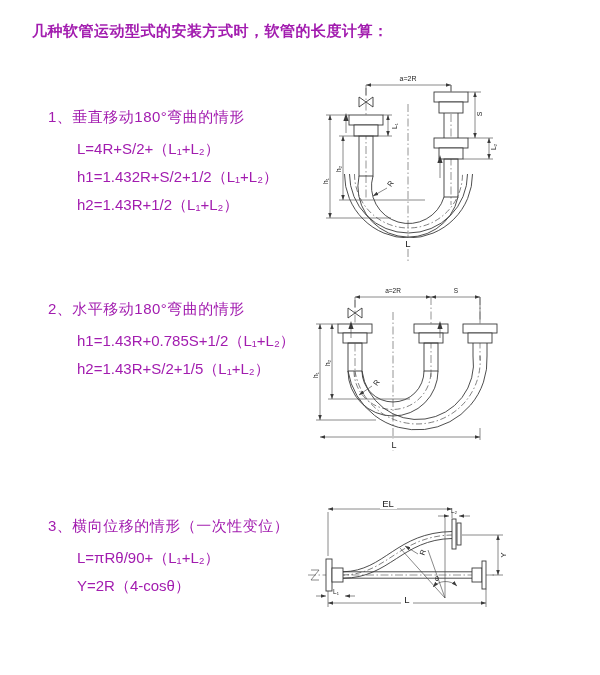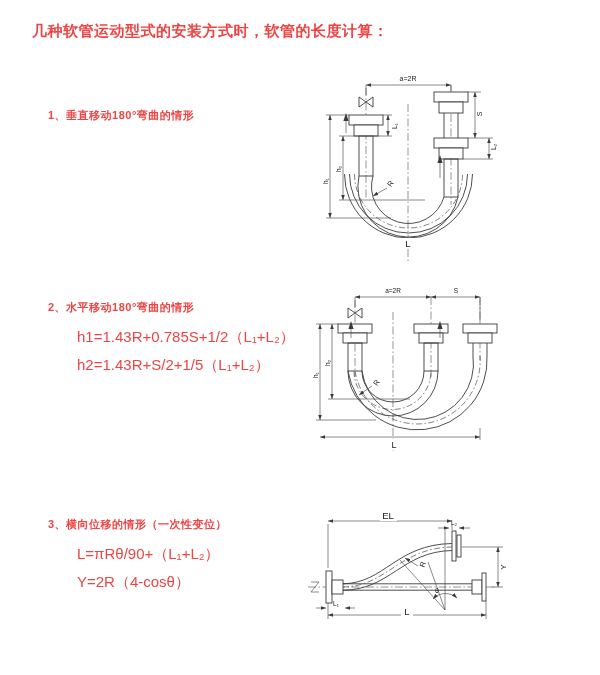--- a/index.html
+++ b/index.html
@@ -1,20 +1,20 @@
 <!DOCTYPE html>
 <html><head>
 <meta charset="utf-8">
 <style>
   html,body{margin:0;padding:0;background:#e8e8e8;}
   .page{position:relative;width:600px;height:675px;background:#fff;overflow:hidden;
-        font-family:"Liberation Sans","DejaVu Sans",sans-serif;color:#ef4444;}
+        font-family:"Liberation Sans","DejaVu Sans",sans-serif;color:#a21caf;}
   .title{position:absolute;left:32px;top:22px;font-size:15px;font-weight:600;letter-spacing:.5px;}
   .section{position:absolute;left:48px;}
-  .sec-heading{font-size:11px;font-weight:700;letter-spacing:.5px;}
+  .sec-heading{font-size:15px;font-weight:400;letter-spacing:.5px;}
   .formulas{margin-top:8px;margin-left:29px;}
   .formula{font-size:15px;line-height:28px;white-space:pre;}
   .diagram{position:absolute;}
   svg{display:block;}
   svg text{font-family:"Liberation Sans","DejaVu Sans",sans-serif;fill:#222;}
   .ln{stroke:#3a3a3a;stroke-width:.9;fill:none;}
   .thin{stroke:#4a4a4a;stroke-width:.65;fill:none;}
   .cl{stroke:#5a5a5a;stroke-width:.65;fill:none;stroke-dasharray:8 2.5 1.5 2.5;}
   .dash{stroke:#4a4a4a;stroke-width:.7;fill:none;stroke-dasharray:6 2.5 1.5 2.5;}
   .solid{fill:#3a3a3a;stroke:none;}
@@ -22,20 +22,25 @@
 </style>
 </head>
 <body>
 
 <div class="page">
 
   <div class="title">几种软管运动型式的安装方式时，软管的长度计算：</div>
 
   <div class="section" style="top:108px;">
     <div class="sec-heading">1、垂直移动180°弯曲的情形</div>
+    <div class="formulas">
+      <div class="formula">L=4R+S/2+（L₁+L₂）</div>
+      <div class="formula">h1=1.432R+S/2+1/2（L₁+L₂）</div>
+      <div class="formula">h2=1.43R+1/2（L₁+L₂）</div>
+    </div>
   </div>
 
   <div class="section" style="top:300px;">
     <div class="sec-heading">2、水平移动180°弯曲的情形</div>
     <div class="formulas">
       <div class="formula">h1=1.43R+0.785S+1/2（L₁+L₂）</div>
       <div class="formula">h2=1.43R+S/2+1/5（L₁+L₂）</div>
     </div>
   </div>
 
@@ -219,21 +224,21 @@
     </g>
     <g>
       <line class="thin" x1="170" y1="146" x2="170" y2="158"></line>
       <line class="thin" x1="10" y1="155" x2="170" y2="155" marker-start="url(#arrD2)" marker-end="url(#arrD2)"></line>
       <rect class="wh" x="78" y="157" width="12" height="11"></rect>
       <text x="84" y="166" font-size="9" text-anchor="middle">L</text>
     </g>
   </svg>
   </div>
 
-  <div class="diagram" style="left:300px;top:502px;">
+  <div class="diagram" style="left:300px;top:490px;">
   <svg width="300" height="125" viewBox="0 0 300 125">
     <defs>
       <marker id="arrD3" viewBox="0 0 10 10" refX="9" refY="5" markerWidth="9" markerHeight="9" orient="auto-start-reverse">
         <path d="M0,1.8 L9,5 L0,8.2 z" fill="#3a3a3a"></path>
       </marker>
     </defs>
     <line class="cl" x1="8" y1="85" x2="196" y2="85"></line>
     <g>
       <polyline class="thin" points="11,80 19,80 11,90 19,90"></polyline>
       <text x="15" y="78" font-size="5.5" text-anchor="middle" opacity="0">z</text>

